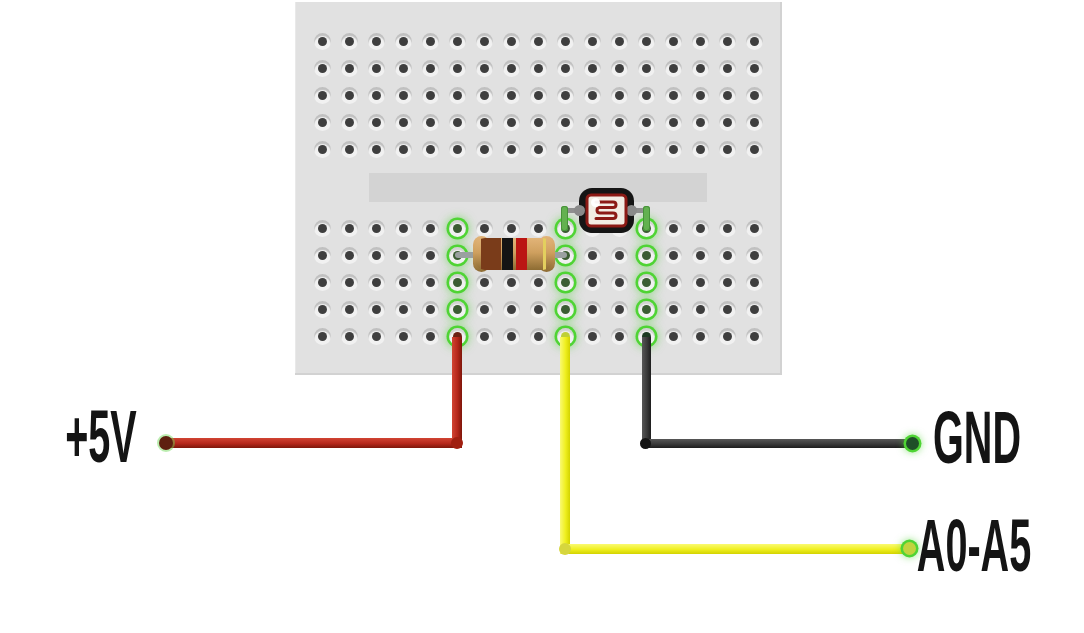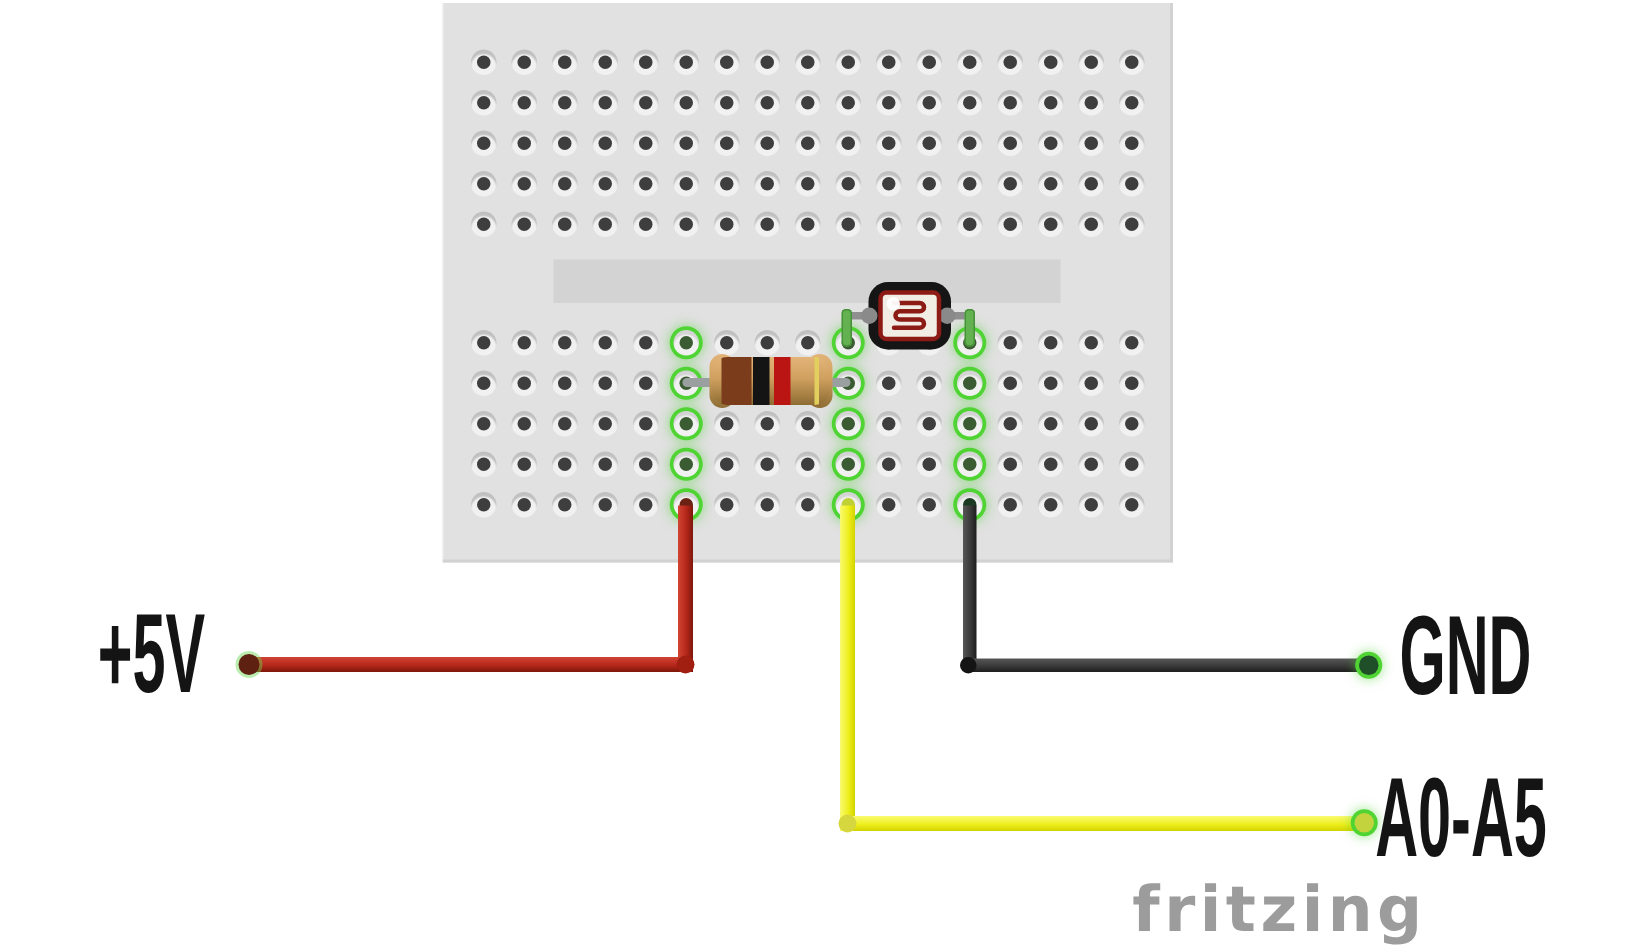--- a/index.html
+++ b/index.html
@@ -618,15 +618,14 @@
     <svg id="ldrface" viewBox="0 0 43 35">
       <rect x="2" y="2" width="39" height="31" rx="4" fill="#f2ede4" stroke="#8c1a15" stroke-width="3"></rect>
       <path d="M 11,9 H 28 C 32,9 32,14.5 28,14.5 H 15 C 11,14.5 11,20 15,20 H 28 C 32,20 32,25.5 28,25.5 H 11" fill="none" stroke="#8c1a15" stroke-width="3" stroke-linecap="round"></path>
     </svg>
     <div id="glint"></div>
   </div>
 
   <div class="lbl" style="left:101px;top:436px;">+5V</div>
   <div class="lbl" style="left:977px;top:437px;">GND</div>
   <div class="lbl" style="left:974px;top:545px;">A0-A5</div>
-  <div id="watermark" style="left:853px;top:606px;">fritzing</div>
 
 </div>
 
 </body></html>

